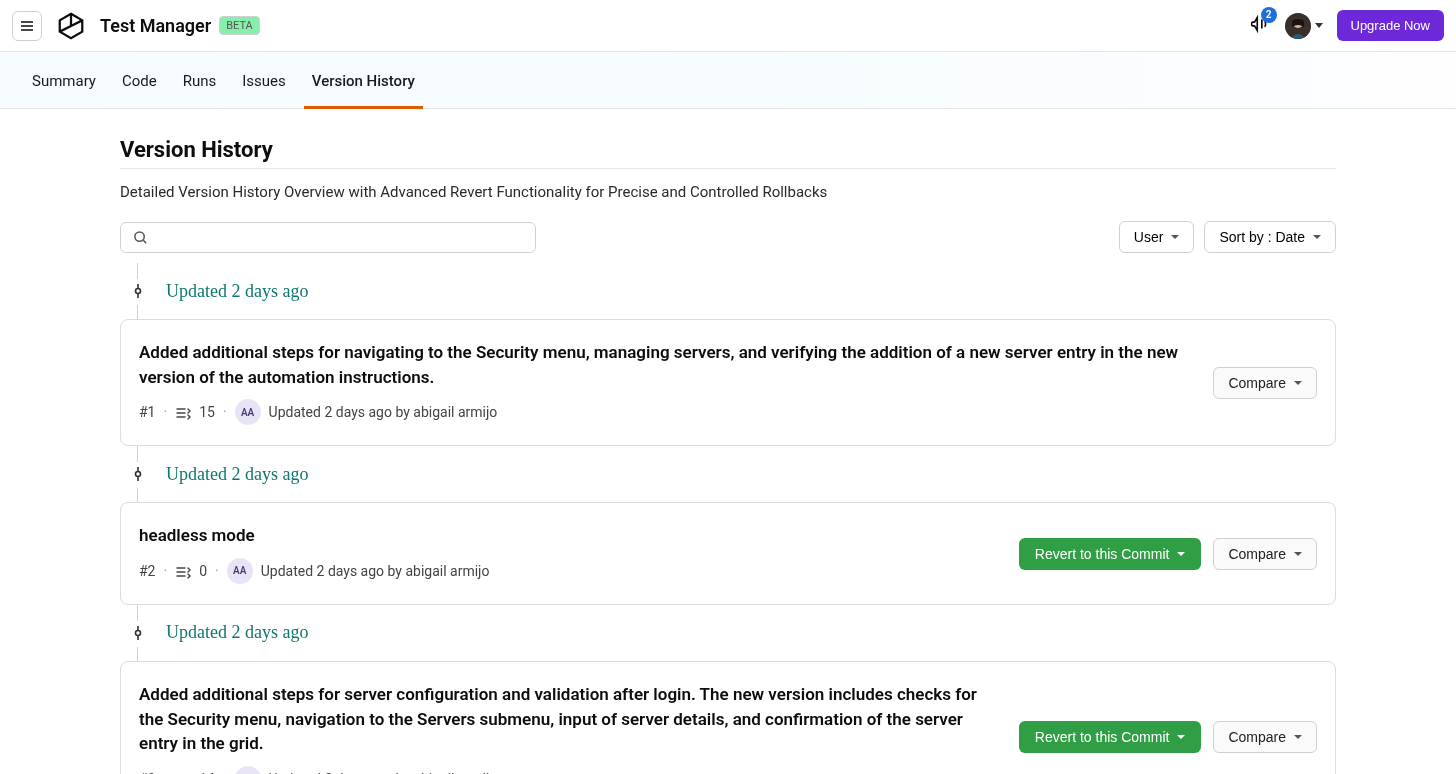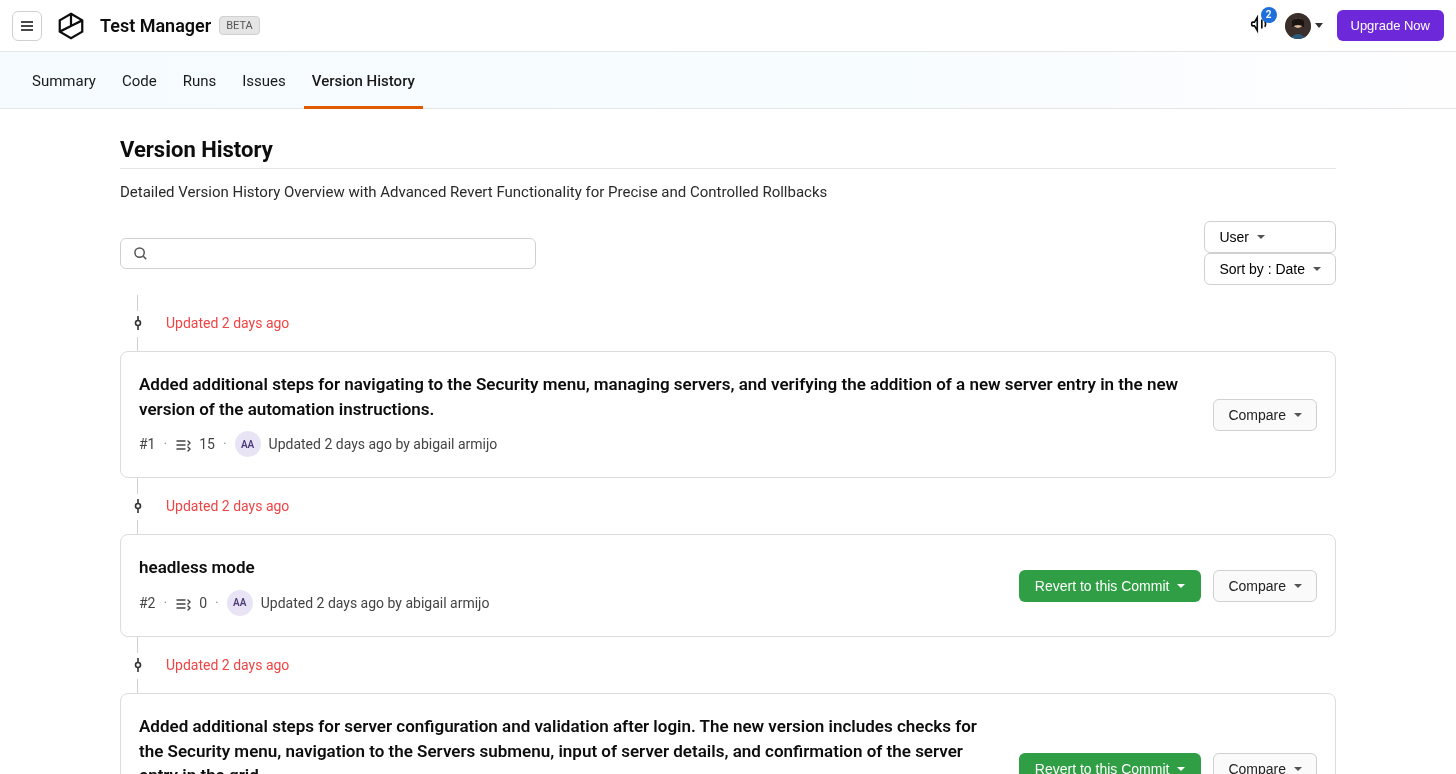--- a/index.html
+++ b/index.html
@@ -51,21 +51,21 @@
     .app-title {
       font-size: 18px;
       font-weight: 600;
     }
     .beta-badge {
       font-size: 11px;
       padding: 2px 6px;
       border: 1px solid #d0d0d0;
       border-radius: 4px;
       color: #555;
-      background: #e5e5e5;
+      background: #86efac;
     }
     .header-right {
       display: flex;
       align-items: center;
       gap: 14px;
     }
     .notif {
       position: relative;
       cursor: pointer;
     }
@@ -178,21 +178,21 @@
     .search-box input {
       border: none;
       outline: none;
       font-size: 14px;
       flex: 1;
       color: #333;
     }
     .search-box input::placeholder { color: #888; }
     .toolbar-right {
       display: flex;
-      flex-direction: column;
+      gap: 10px;
     }
     .pill-btn {
       display: flex;
       align-items: center;
       gap: 8px;
       border: 1px solid #d0d0d0;
       background: #fff;
       padding: 7px 14px;
       border-radius: 6px;
       font-size: 14px;
@@ -229,22 +229,23 @@
       background: #d0d0d0;
     }
     .marker-row .commit-dot {
       background: #fff;
       position: relative;
       z-index: 1;
       padding: 4px 0;
     }
     .marker-row .commit-dot svg { width: 16px; height: 16px; color: #333; display: block; }
     .marker-text {
-      font-size: 14px;
-      color: #ef4444;
+      font-size: 18px;
+      color: #0f766e;
+      font-family: Liberation Serif, serif;
     }
     .spacer-line {
       position: relative;
       height: 14px;
     }
     .spacer-line::before {
       content: "";
       position: absolute;
       left: 17px;
       top: 0;

